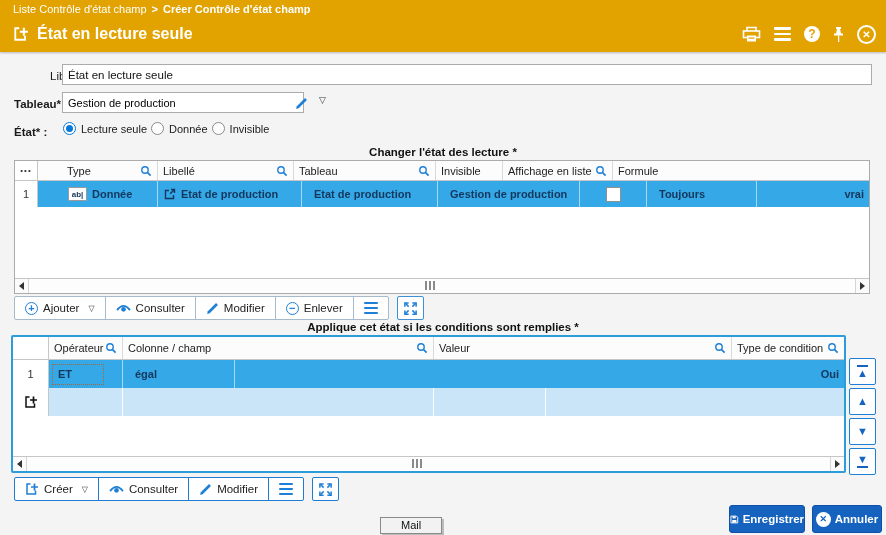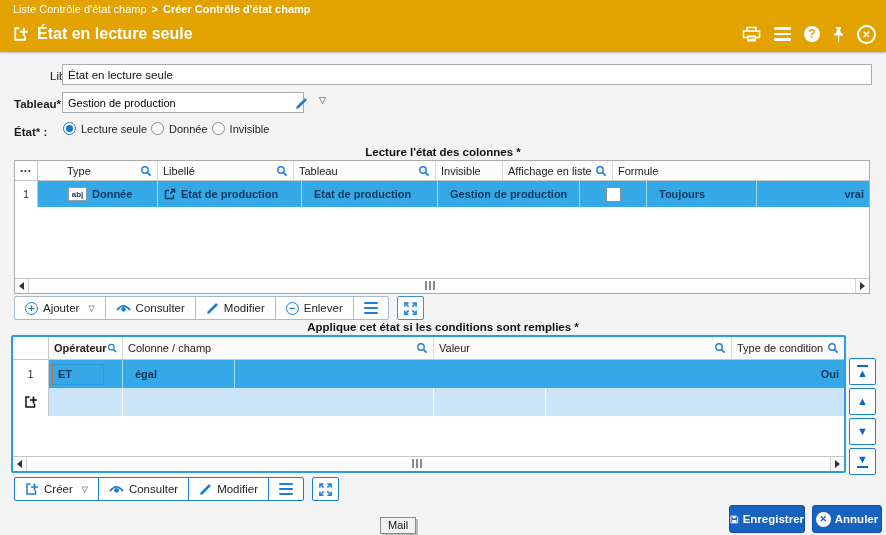--- a/index.html
+++ b/index.html
@@ -60,21 +60,21 @@
   .dc{display:flex;align-items:center;gap:5px;padding:0 5px 0 12px;
       border-right:1px solid rgba(255,255,255,.55);box-sizing:border-box;overflow:hidden;white-space:nowrap;}
   .dc:last-child{border-right:none;justify-content:flex-end;}
   .rn{background:#fff;color:#333;font-weight:normal;display:flex;align-items:center;justify-content:center;
       border-right:1px solid #C6C6C6;box-sizing:border-box;font-size:11px;}
   .filler{flex:1;background:#fff;}
   
   .t1c0{width:23px;}.t1c1{width:96px;margin-left:24px;}.t1c2{width:144px;}.t1c3{width:136px;}.t1c4{width:142px;}
   .t1c5{width:67px;justify-content:center;padding:0;}.t1c6{width:110px;}.t1c7{flex:1;}
   
-  .t2c0{width:36px;}.t2c1{width:74px;font-weight:bold;}.t2c2{width:311px;gap:47px;}.t2c3{width:112px;}.t2c4{flex:1;}
+  .t2c0{width:36px;}.t2c1{width:74px;}.t2c2{width:311px;gap:47px;}.t2c3{width:112px;}.t2c4{flex:1;}
 
   .chk{width:15px;height:15px;background:#fff;border:1px solid #909090;box-sizing:border-box;}
   .et-box{display:flex;align-items:center;border:1px dotted #A2693C;height:21px;padding:0 5px;min-width:52px;box-sizing:border-box;}
   .abl{display:inline-flex;align-items:center;justify-content:center;width:17px;height:12px;background:#fdfdfd;
        border:1px solid #9a9a9a;font-size:8px;font-weight:bold;color:#14375C;border-radius:1px;}
 
   
   .hsb{height:14px;border-top:1px solid #C6C6C6;background:#FDFDFD;display:flex;align-items:stretch;position:relative;}
   .sb-btn{width:14px;display:flex;align-items:center;justify-content:center;box-sizing:border-box;background:#FBFBFB;}
   .sb-left{border-right:1px solid #D4D4D4;}
@@ -102,21 +102,21 @@
               display:flex;align-items:center;justify-content:center;cursor:pointer;}
 
   
   .vbtns{position:absolute;left:849px;top:358px;display:flex;flex-direction:column;gap:3px;}
   .vbtn{width:25px;height:25px;border:1px solid #1E7FD6;border-radius:2px;background:#fff;color:#1565C0;
         display:flex;flex-direction:column;align-items:center;justify-content:center;cursor:pointer;line-height:1;}
   .vbtn .tri{font-size:11px;}
   .vbtn .bar{width:11px;height:2px;background:#1565C0;margin:1px 0;}
 
   
-  .mail-tip{position:absolute;left:380px;top:517px;padding:1px 7px 2px;font-size:11px;background:#F2F2F2;
+  .mail-tip{position:absolute;left:380px;top:517px;padding:1px 20px 2px;font-size:11px;background:#F2F2F2;
             border:1px solid #8A8A8A;box-shadow:2px 2px 0 rgba(120,120,120,.45);color:#111;}
   .footer-btn{position:absolute;top:505px;height:28px;background:var(--btn-blue,#1563BE);color:#fff;
               font-size:11.5px;font-weight:bold;border:1px solid #0F4FA8;border-radius:3px;
               display:flex;align-items:center;justify-content:center;gap:4px;cursor:pointer;box-sizing:border-box;}
   .btn-save{left:729px;width:76px;}
   .btn-cancel{left:812px;width:70px;}
   .cancel-ico{width:15px;height:15px;border-radius:50%;background:#fff;color:var(--btn-blue,#1563BE);
               font-size:9px;font-weight:bold;display:flex;align-items:center;justify-content:center;}
 </style>
 </head>
@@ -185,21 +185,21 @@
     <span class="radio-item">
       <span class="radio"></span>
       <span>Donnée</span>
     </span>
     <span class="radio-item">
       <span class="radio"></span>
       <span>Invisible</span>
     </span>
   </div>
 
-  <div class="sec-title" style="top:146px;">Lecture l'état des colonnes *</div>
+  <div class="sec-title" style="top:146px;">Changer l'état des lecture *</div>
 
   <div class="tbl tbl1">
     <div class="thead">
       <div class="hc rn t1c0" style="justify-content:center;font-size:8px;letter-spacing:1px;">•••</div>
       <div class="hc t1c1">
           <span>Type</span>
           <svg width="12" height="12" viewBox="0 0 12 12">
             <circle cx="5" cy="5" r="3.2" fill="none" stroke="#1E7FD6" stroke-width="1.4"></circle>
             <line x1="7.6" y1="7.6" x2="10.6" y2="10.6" stroke="#1E7FD6" stroke-width="1.6"></line>
           </svg>

